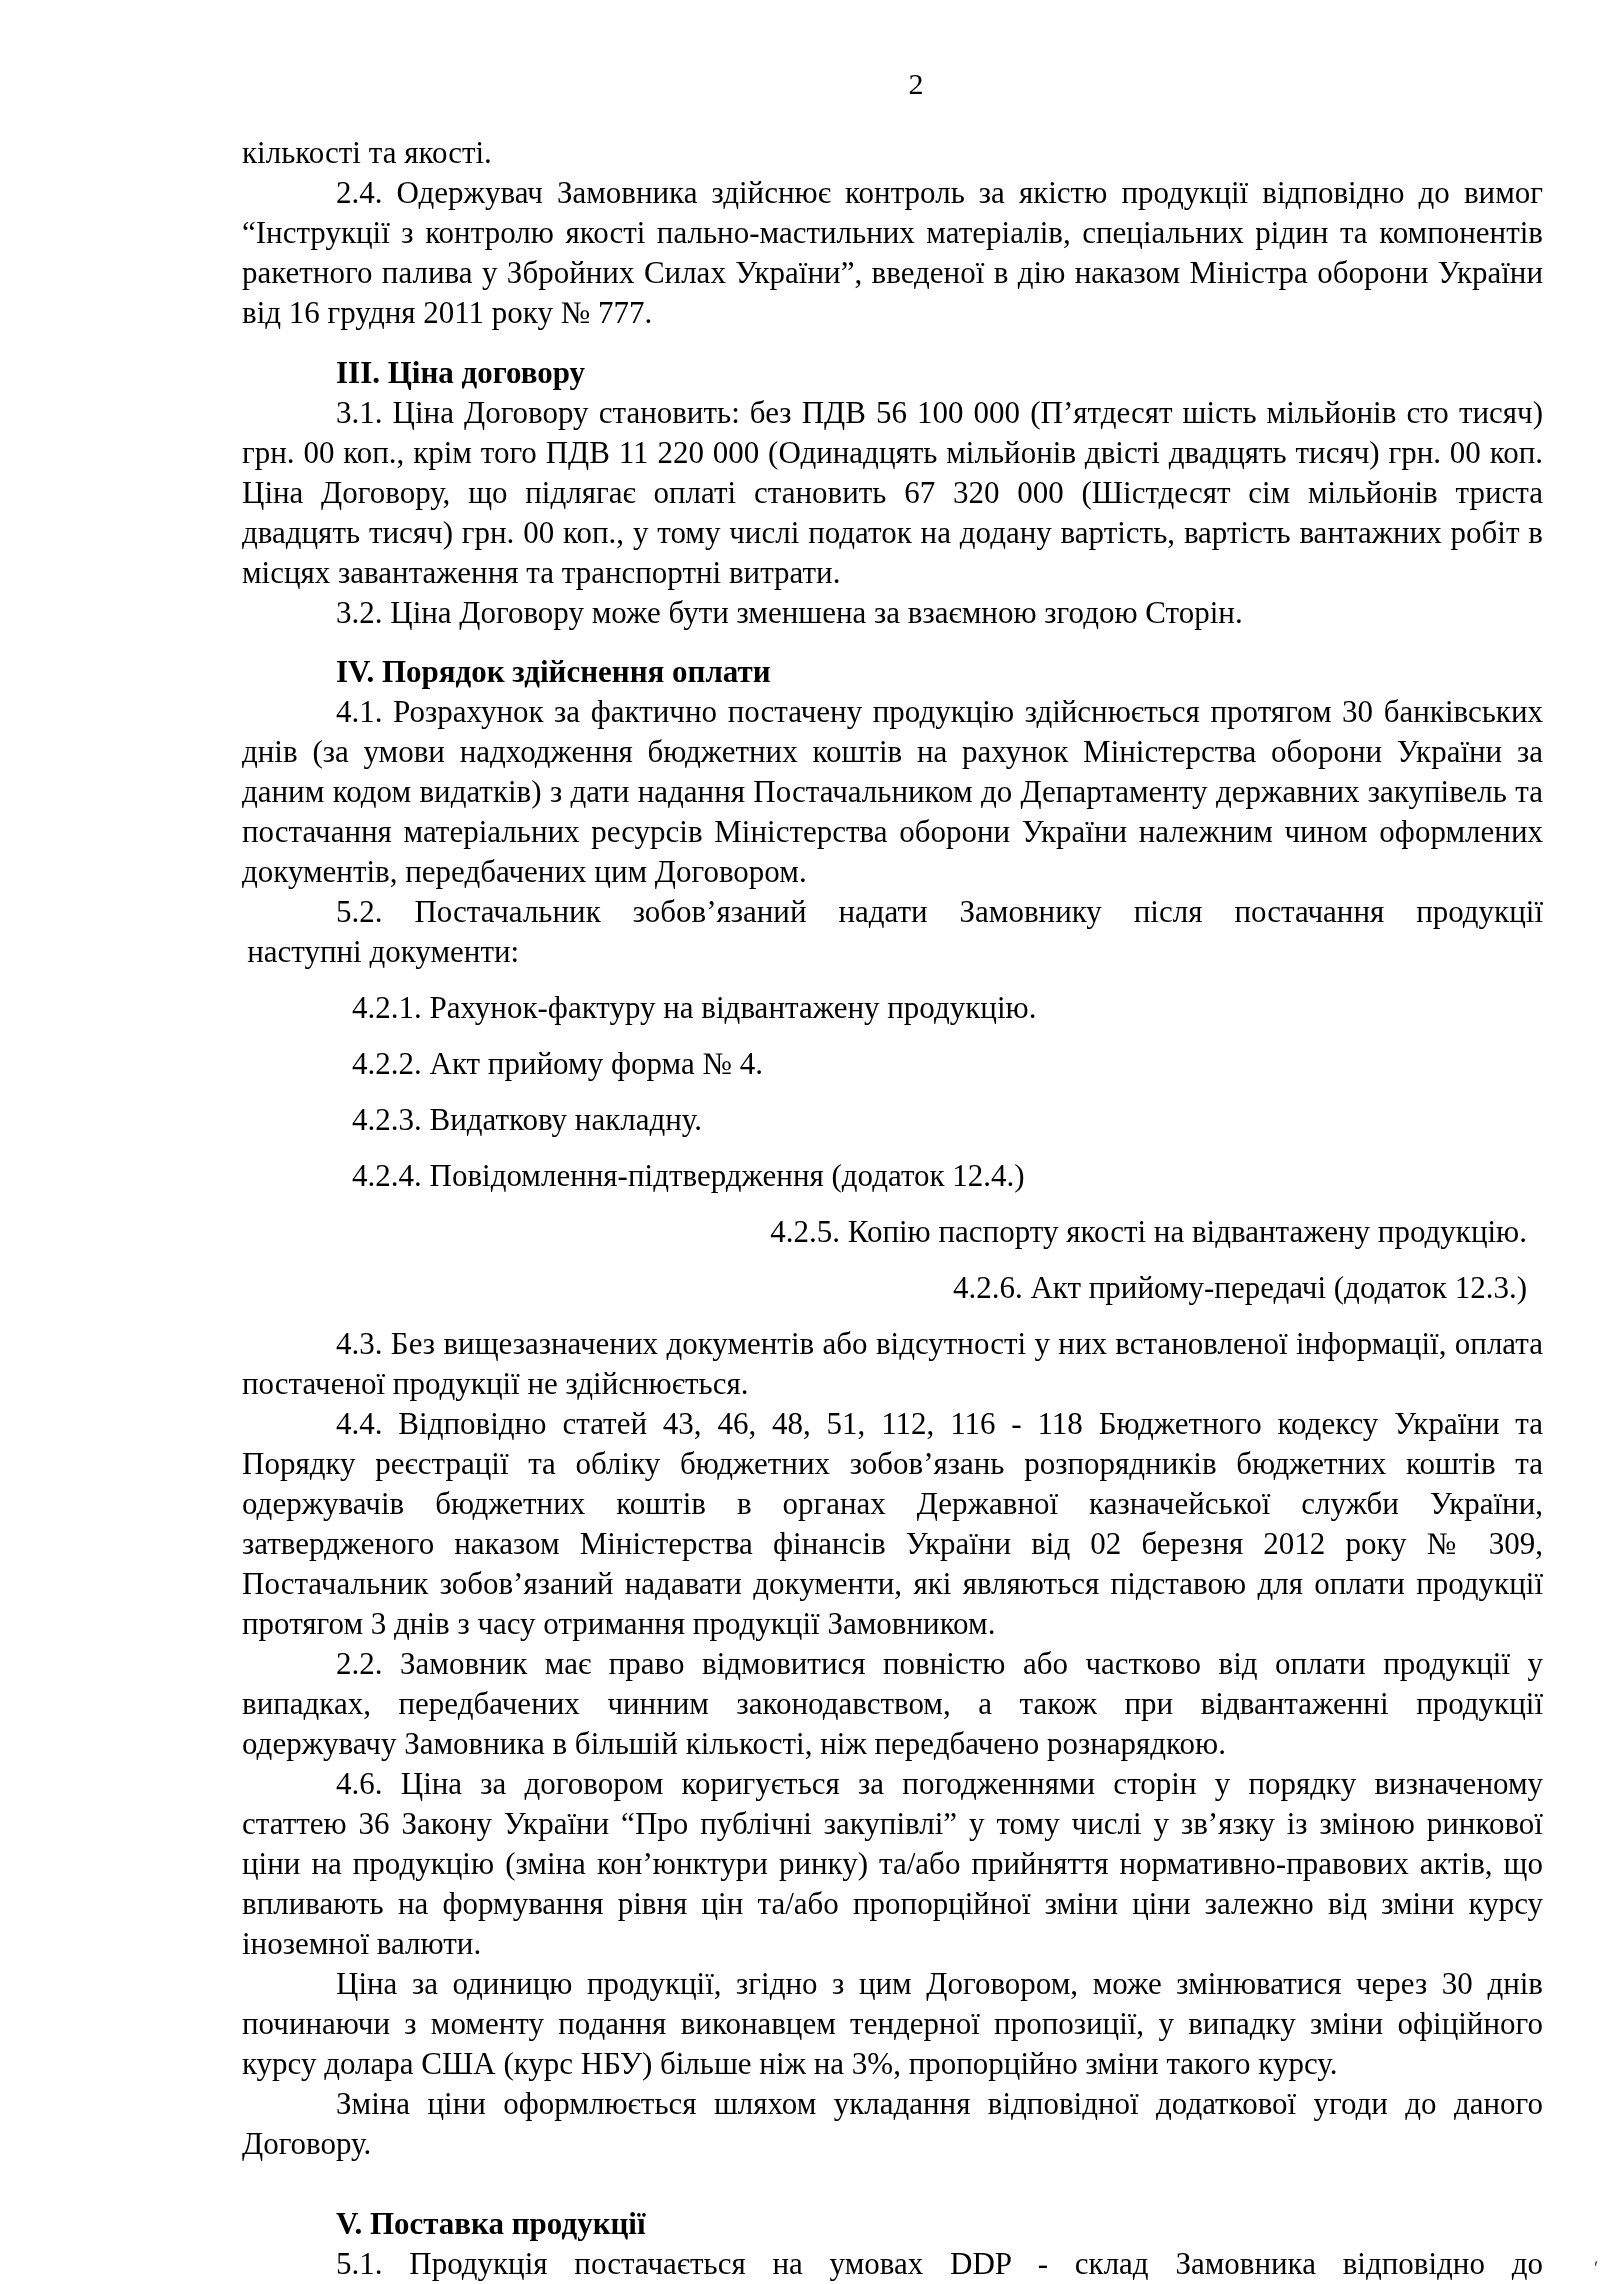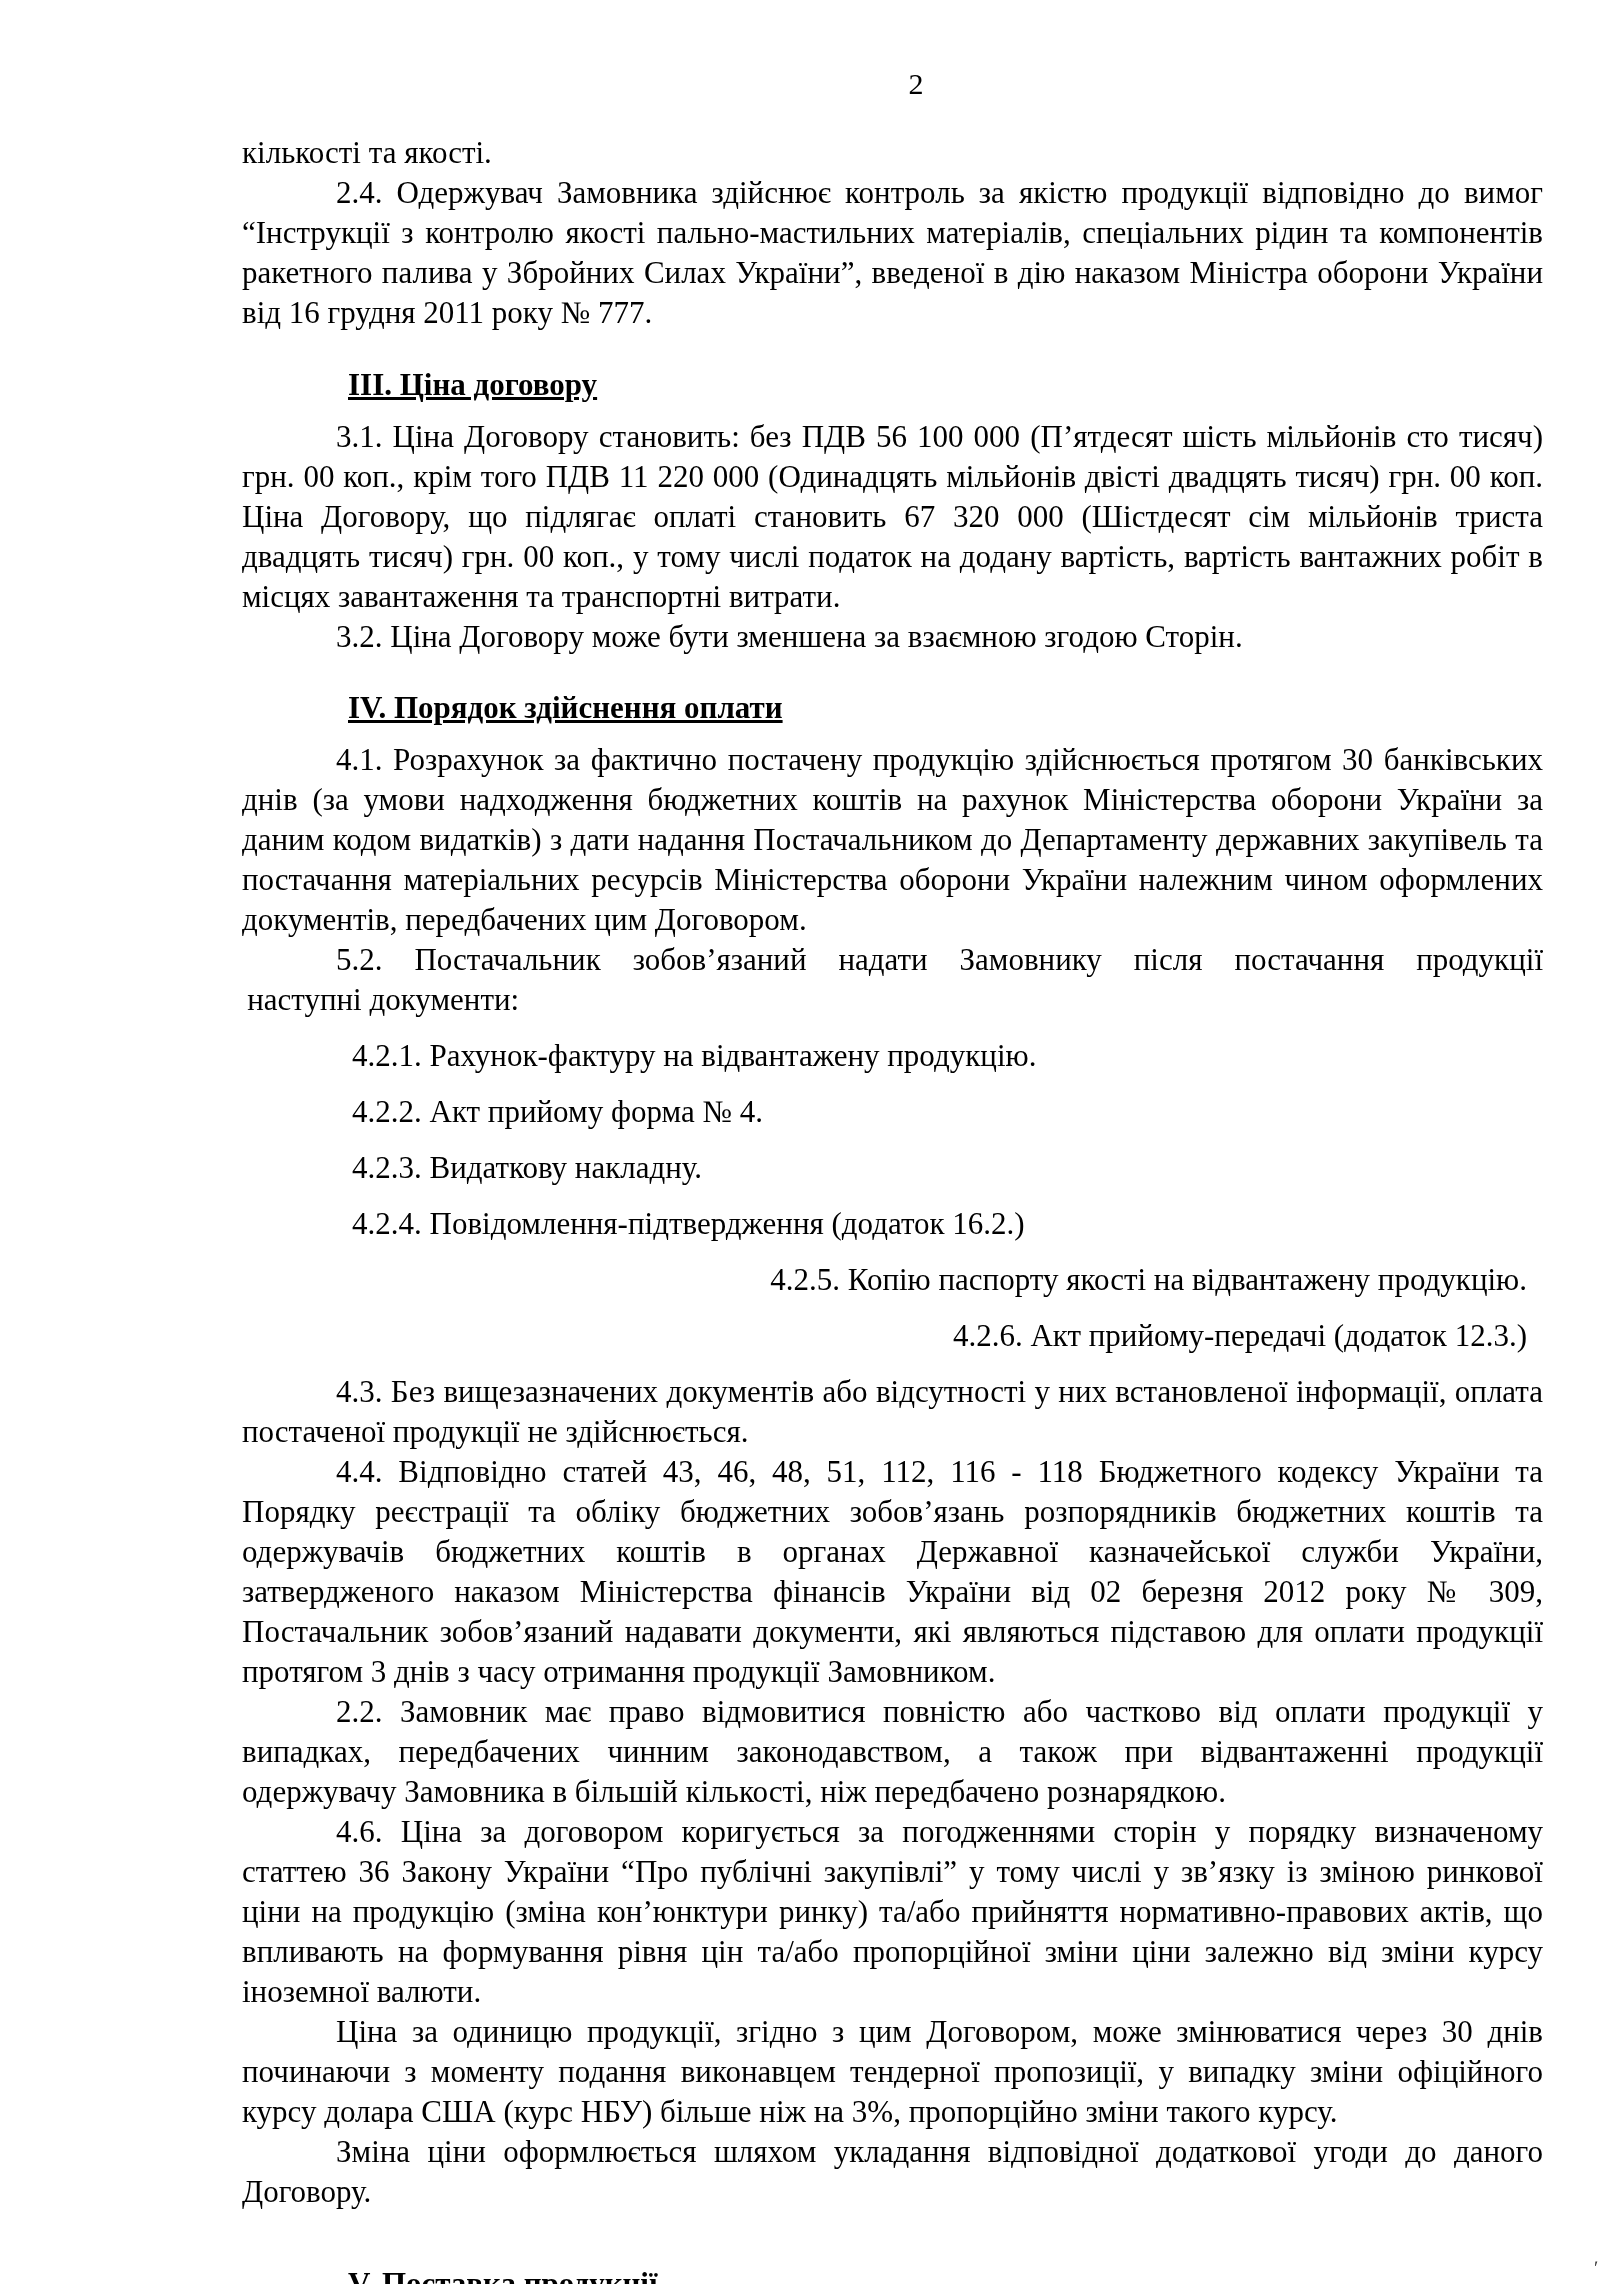--- a/index.html
+++ b/index.html
@@ -14,21 +14,21 @@
     font-size: 30px; line-height: 39px;
   }
   .content {
     position: absolute; left: 242px; top: 133px; width: 1301px;
     font-size: 31px; line-height: 40px;
   }
   .p { margin: 0; text-align: justify; text-align-last: left; }
   .ind { text-indent: 94px; }
   .item { margin: 16px; padding-left: 94px; }
   .item.sh { padding-left: 99px; text-align: right; }
-  .h { margin: 12px; padding-left: 94px; font-weight: bold; text-decoration: underline; }
+  .h { margin: 0; padding-left: 94px; font-weight: bold; }
   .gap1 { height: 19.5px; }
   .gap2 { height: 40px; }
   .lead { padding-left: 5.2px; }
   .mark { position: absolute; font-size: 19.5px; color: #333; }
 </style>
 </head>
 <body>
 
 <div class="page">
 
@@ -52,21 +52,21 @@
     <section>
       <p class="h">IV. Порядок здійснення оплати</p>
       <p class="p ind">4.1. Розрахунок за фактично постачену продукцію здійснюється протягом 30 банківських днів (за умови надходження бюджетних коштів на рахунок Міністерства оборони України за даним кодом видатків) з дати надання Постачальником до Департаменту державних закупівель та постачання матеріальних ресурсів Міністерства оборони України належним чином оформлених документів, передбачених цим Договором.</p>
       <p class="p ind" style="text-align-last: justify;">5.2. Постачальник зобов’язаний надати Замовнику після постачання продукції</p>
       <p class="p lead">наступні документи:</p>
 
       <div>
         <p class="item">4.2.1. Рахунок-фактуру на відвантажену продукцію.</p>
         <p class="item">4.2.2. Акт прийому форма № 4.</p>
         <p class="item">4.2.3. Видаткову накладну.</p>
-        <p class="item">4.2.4. Повідомлення-підтвердження (додаток 16.2.)</p>
+        <p class="item">4.2.4. Повідомлення-підтвердження (додаток 12.4.)</p>
         <p class="item sh">4.2.5. Копію паспорту якості на відвантажену продукцію.</p>
         <p class="item sh">4.2.6. Акт прийому-передачі (додаток 12.3.)</p>
       </div>
 
       <p class="p ind">4.3. Без вищезазначених документів або відсутності у них встановленої інформації, оплата постаченої продукції не здійснюється.</p>
       <p class="p ind">4.4. Відповідно статей 43, 46, 48, 51, 112, 116 - 118 Бюджетного кодексу України та Порядку реєстрації та обліку бюджетних зобов’язань розпорядників бюджетних коштів та одержувачів бюджетних коштів в органах Державної казначейської служби України, затвердженого наказом Міністерства фінансів України від 02 березня 2012 року № 309, Постачальник зобов’язаний надавати документи, які являються підставою для оплати продукції протягом 3 днів з часу отримання продукції Замовником.</p>
       <p class="p ind">2.2. Замовник має право відмовитися повністю або частково від оплати продукції у випадках, передбачених чинним законодавством, а також при відвантаженні продукції одержувачу Замовника в більшій кількості, ніж передбачено рознарядкою.</p>
       <p class="p ind">4.6. Ціна за договором коригується за погодженнями сторін у порядку визначеному статтею 36 Закону України “Про публічні закупівлі” у тому числі у зв’язку із зміною ринкової ціни на продукцію (зміна кон’юнктури ринку) та/або прийняття нормативно-правових актів, що впливають на формування рівня цін та/або пропорційної зміни ціни залежно від зміни курсу іноземної валюти.</p>
       <p class="p ind">Ціна за одиницю продукції, згідно з цим Договором, може змінюватися через 30 днів починаючи з моменту подання виконавцем тендерної пропозиції, у випадку зміни офіційного курсу долара США (курс НБУ) більше ніж на 3%, пропорційно зміни такого курсу.</p>
       <p class="p ind">Зміна ціни оформлюється шляхом укладання відповідної додаткової угоди до даного Договору.</p>

